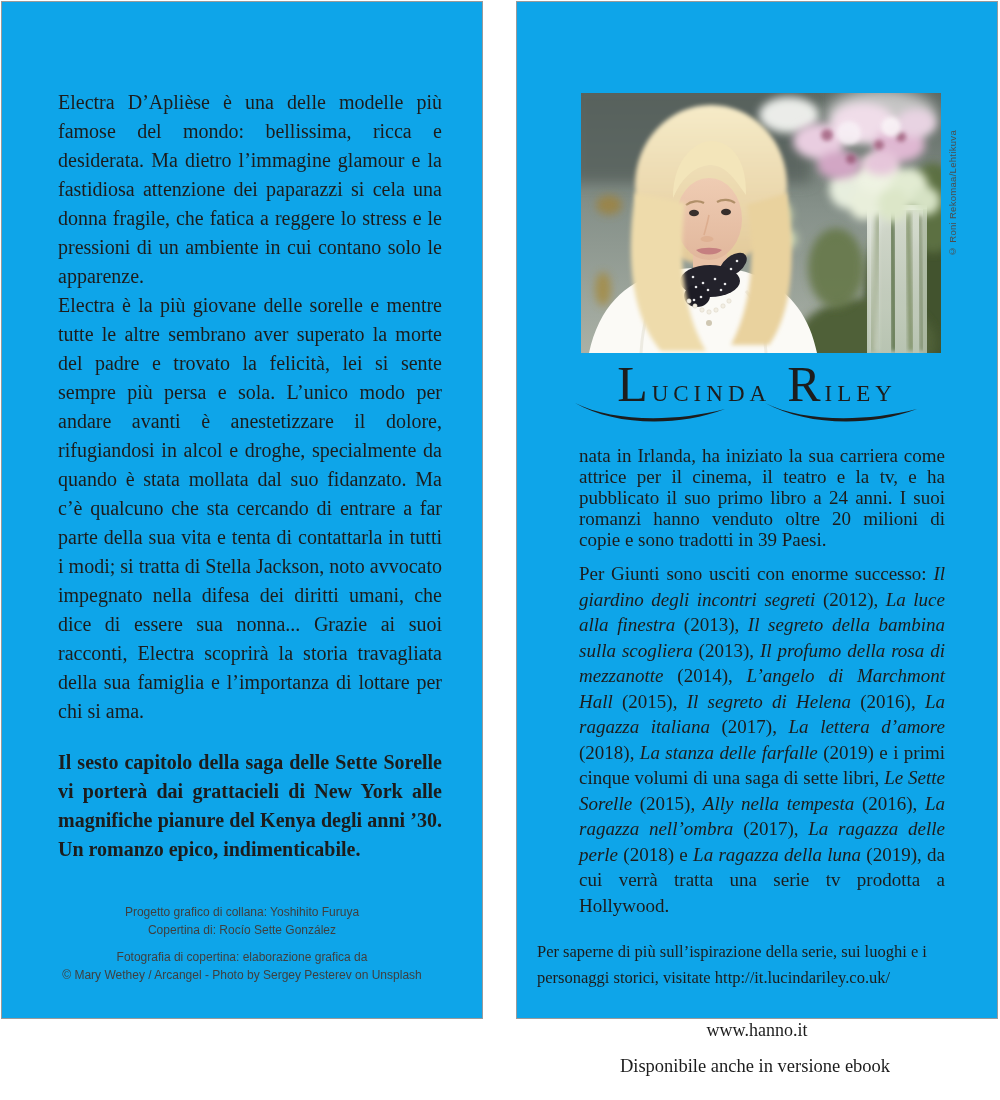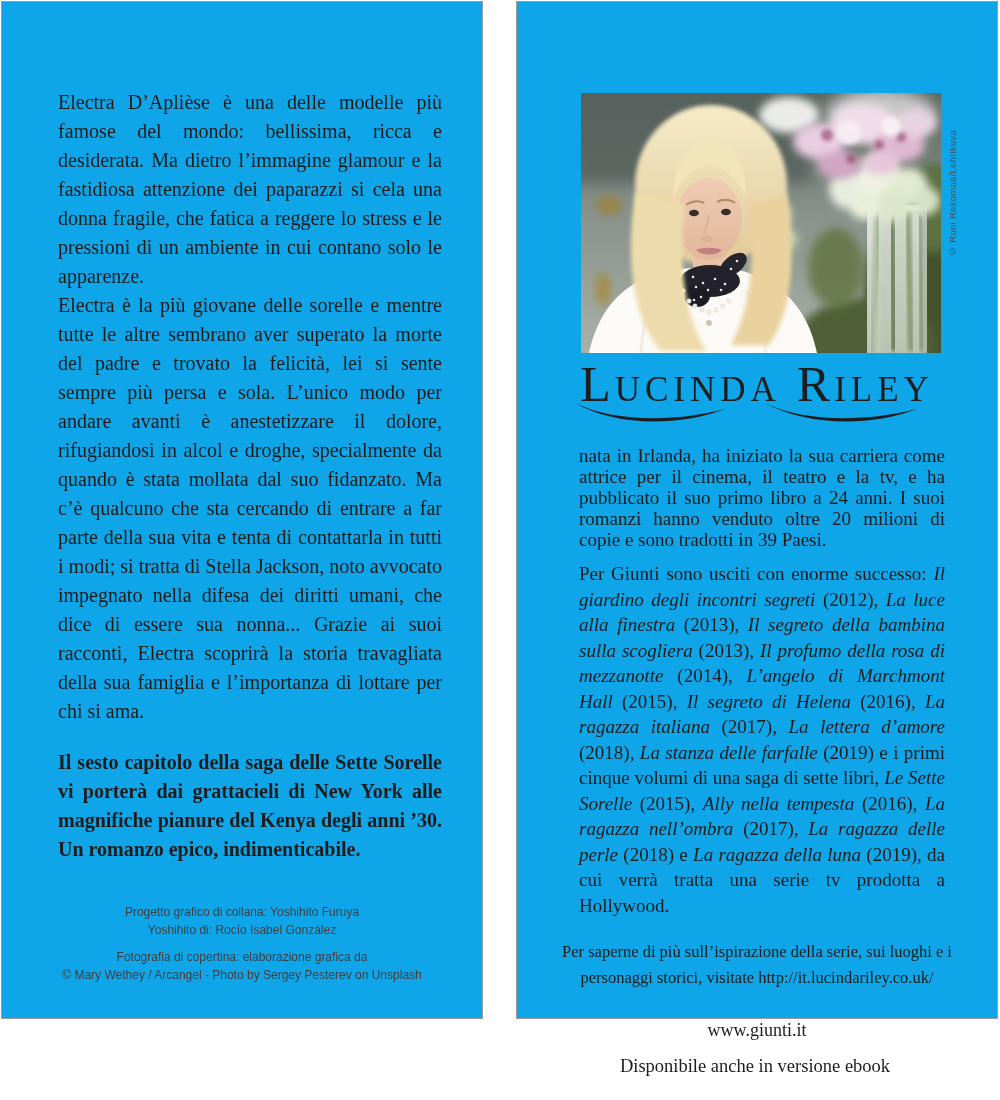--- a/index.html
+++ b/index.html
@@ -41,35 +41,35 @@
     writing-mode:vertical-rl;transform:rotate(180deg);
     font-family:"Liberation Sans", sans-serif;font-size:9.5px;
     letter-spacing:.3px;color:#4d4d4d;white-space:nowrap;
   }
   .author-title{
     position:absolute;left:0;right:0;top:353px;height:66px;
     text-align:center;white-space:nowrap;color:#1d1d1d;
   }
   .author-title .word{display:inline-block;}
   .author-title .cap{font-size:50px;letter-spacing:4px;}
-  .author-title .rest{font-size:35px;letter-spacing:5px;}
+  .author-title .rest{font-size:23px;letter-spacing:5px;}
   .author-title .gap{display:inline-block;width:16px;}
   .title-swash{position:absolute;left:50px;right:50px;bottom:-2px;height:22px;pointer-events:none;}
   .bio{
     position:absolute;left:62px;top:424px;width:366px;
     font-size:19px;line-height:21px;text-align:justify;
   }
   .biblio{
     position:absolute;left:62px;top:540px;width:366px;
     font-size:19px;line-height:25.5px;text-align:justify;
   }
   .biblio .it{font-style:italic;}
   .series-note{
     position:absolute;left:20px;right:20px;top:920px;
-    font-size:16.5px;line-height:26px;text-align:center;
+    font-size:16.5px;line-height:26px;
   }
   .website{
     position:absolute;left:0;right:0;top:1000px;
     font-size:18px;text-align:center;
   }
   .ebook-note{
     position:absolute;left:0;right:4px;top:1035px;
     font-size:18.5px;text-align:center;
   }
 </style>
@@ -78,21 +78,21 @@
 
 <div class="panel panel-left">
   <div class="flap-text">
     <p>Electra D’Aplièse è una delle modelle più famose del mondo: bellissima, ricca e desiderata. Ma dietro l’immagine glamour e la fastidiosa attenzione dei paparazzi si cela una donna fragile, che fatica a reggere lo stress e le pressioni di un ambiente in cui contano solo le apparenze.</p>
     <p>Electra è la più giovane delle sorelle e mentre tutte le altre sembrano aver superato la morte del padre e trovato la felicità, lei si sente sempre più persa e sola. L’unico modo per andare avanti è anestetizzare il dolore, rifugiandosi in alcol e droghe, specialmente da quando è stata mollata dal suo fidanzato. Ma c’è qualcuno che sta cercando di entrare a far parte della sua vita e tenta di contattarla in tutti i modi; si tratta di Stella Jackson, noto avvocato impegnato nella difesa dei diritti umani, che dice di essere sua nonna... Grazie ai suoi racconti, Electra scoprirà la storia travagliata della sua famiglia e l’importanza di lottare per chi si ama.</p>
     <p class="flap-highlight">Il sesto capitolo della saga delle Sette Sorelle vi porterà dai grattacieli di New York alle magnifiche pianure del Kenya degli anni ’30. Un romanzo epico, indimenticabile.</p>
   </div>
   <div class="credits">
     <div class="grp">
       <div>Progetto grafico di collana: Yoshihito Furuya</div>
-      <div>Yoshihito di: Rocío Isabel González</div>
+      <div>Copertina di: Rocío Sette González</div>
     </div>
     <div>
       <div>Fotografia di copertina: elaborazione grafica da</div>
       <div>© Mary Wethey / Arcangel - Photo by Sergey Pesterev on Unsplash</div>
     </div>
   </div>
 </div>
 
 <div class="panel panel-right">
 
@@ -230,15 +230,15 @@
       <path d="M8,2 C44,20 104,22 158,8 C108,27 46,24 8,2 Z" fill="#1d1d1d"></path>
       <path d="M198,2 C234,20 294,22 350,8 C300,27 238,24 198,2 Z" fill="#1d1d1d"></path>
     </svg>
   </div>
 
   <p class="bio">nata in Irlanda, ha iniziato la sua carriera come attrice per il cinema, il teatro e la tv, e ha pubblicato il suo primo libro a 24 anni. I suoi romanzi hanno venduto oltre 20 milioni di copie e sono tradotti in 39 Paesi.</p>
 
   <p class="biblio"><span>Per Giunti sono usciti con enorme successo: </span><span class="it">Il giardino degli incontri segreti</span><span> (2012), </span><span class="it">La luce alla finestra</span><span> (2013), </span><span class="it">Il segreto della bambina sulla scogliera</span><span> (2013), </span><span class="it">Il profumo della rosa di mezzanotte</span><span> (2014), </span><span class="it">L’angelo di Marchmont Hall</span><span> (2015), </span><span class="it">Il segreto di Helena</span><span> (2016), </span><span class="it">La ragazza italiana</span><span> (2017), </span><span class="it">La lettera d’amore</span><span> (2018), </span><span class="it">La stanza delle farfalle</span><span> (2019) e i primi cinque volumi di una saga di sette libri, </span><span class="it">Le Sette Sorelle</span><span> (2015), </span><span class="it">Ally nella tempesta</span><span> (2016), </span><span class="it">La ragazza nell’ombra</span><span> (2017), </span><span class="it">La ragazza delle perle</span><span> (2018) e </span><span class="it">La ragazza della luna</span><span> (2019), da cui verrà tratta una serie tv prodotta a Hollywood.</span></p>
 
   <p class="series-note">Per saperne di più sull’ispirazione della serie, sui luoghi e i personaggi storici, visitate http://it.lucindariley.co.uk/</p>
-  <p class="website">www.giunti.it</p>
+  <p class="website">www.hanno.it</p>
   <p class="ebook-note">Disponibile anche in versione ebook</p>
 </div>
 
 </body></html>

